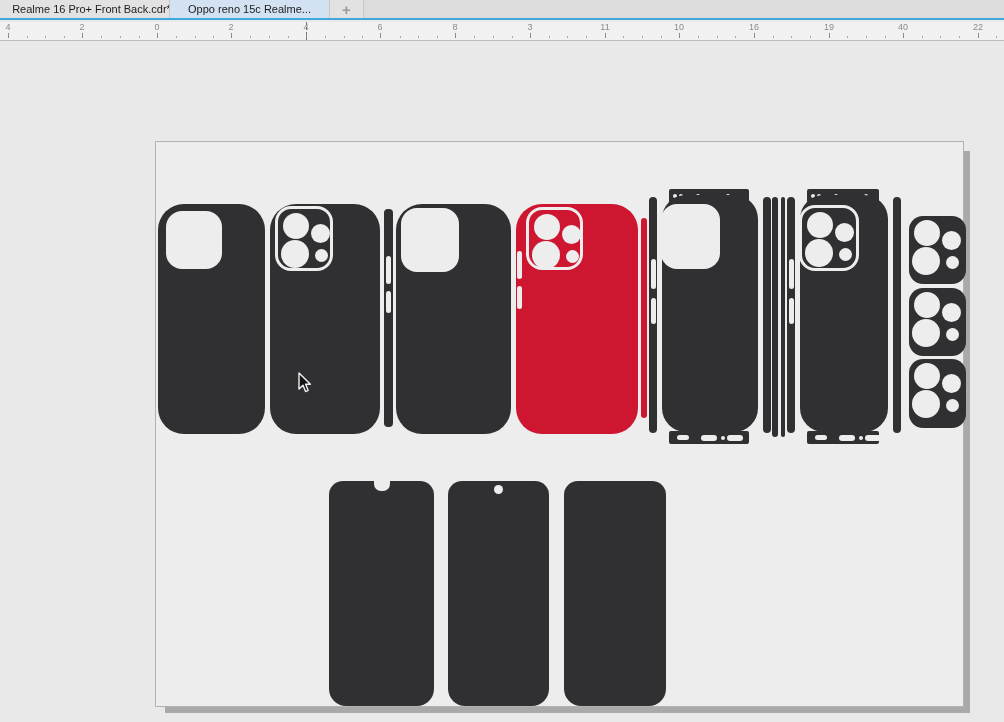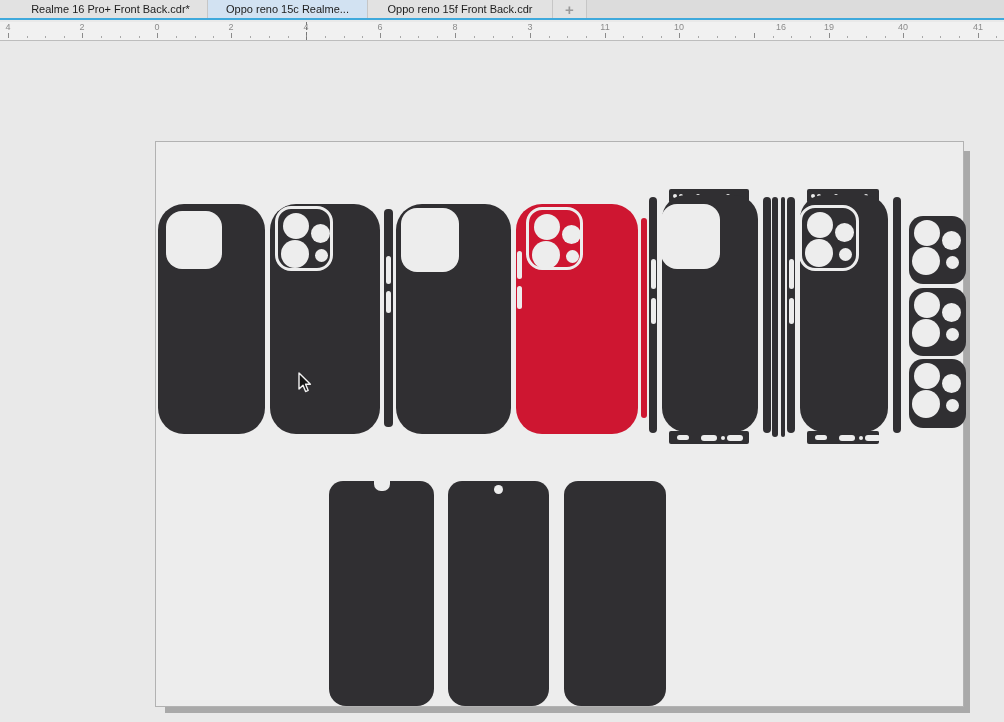--- a/index.html
+++ b/index.html
@@ -31,28 +31,25 @@
   .canvas { position:absolute; left:0; top:41px; width:1004px; height:681px; background:#E9E9E9; }
   .page { position:absolute; left:155px; top:100px; width:809px; height:566px;
     background:#EDEDED; border:1px solid #B2B2B2; box-shadow:8px 8px 0 -2px #A9A9A9; }
   .cursor-svg { position:absolute; width:16px; height:22px; }
 </style>
 </head>
 <body>
 
 <div class="app">
   <div class="tabbar" id="tabbar">
-      <div class="tab" style="width: 208px; padding-left: 14px;">
+      <div class="tab" style="width: 170px; padding-left: 14px;">
         <span>Realme 16 Pro+ Front Back.cdr*</span>
       </div>
       <div class="tab active" style="width: 160px;">
         <span>Oppo reno 15c Realme...</span>
-      </div>
-      <div class="tab" style="width: 185px;">
-        <span>Oppo reno 15f Front Back.cdr</span>
       </div>
       <div class="tab-new">
         <span>+</span>
       </div>
       <div class="tab-fill"></div>
     </div>
   <div class="ruler" id="ruler">
       <div class="r-label" style="left: 8px;">4</div>
       <div class="r-major" style="left: 8px;"></div>
       <div class="r-label" style="left: 82px;">2</div>
@@ -66,27 +63,27 @@
       <div class="r-label" style="left: 380px;">6</div>
       <div class="r-major" style="left: 380px;"></div>
       <div class="r-label" style="left: 455px;">8</div>
       <div class="r-major" style="left: 455px;"></div>
       <div class="r-label" style="left: 530px;">3</div>
       <div class="r-major" style="left: 530px;"></div>
       <div class="r-label" style="left: 605px;">11</div>
       <div class="r-major" style="left: 605px;"></div>
       <div class="r-label" style="left: 679px;">10</div>
       <div class="r-major" style="left: 679px;"></div>
-      <div class="r-label" style="left: 754px; margin-left: 27px;">16</div>
+      <div class="r-label" style="left: 754px;">16</div>
       <div class="r-major" style="left: 754px;"></div>
       <div class="r-label" style="left: 829px;">19</div>
       <div class="r-major" style="left: 829px;"></div>
       <div class="r-label" style="left: 903px;">40</div>
       <div class="r-major" style="left: 903px;"></div>
-      <div class="r-label" style="left: 978px;">41</div>
+      <div class="r-label" style="left: 978px;">22</div>
       <div class="r-major" style="left: 978px;"></div>
       <div class="r-minor" style="left: 27px;"></div>
       <div class="r-minor" style="left: 45px;"></div>
       <div class="r-minor" style="left: 64px;"></div>
       <div class="r-minor" style="left: 101px;"></div>
       <div class="r-minor" style="left: 120px;"></div>
       <div class="r-minor" style="left: 139px;"></div>
       <div class="r-minor" style="left: 176px;"></div>
       <div class="r-minor" style="left: 195px;"></div>
       <div class="r-minor" style="left: 213px;"></div>

